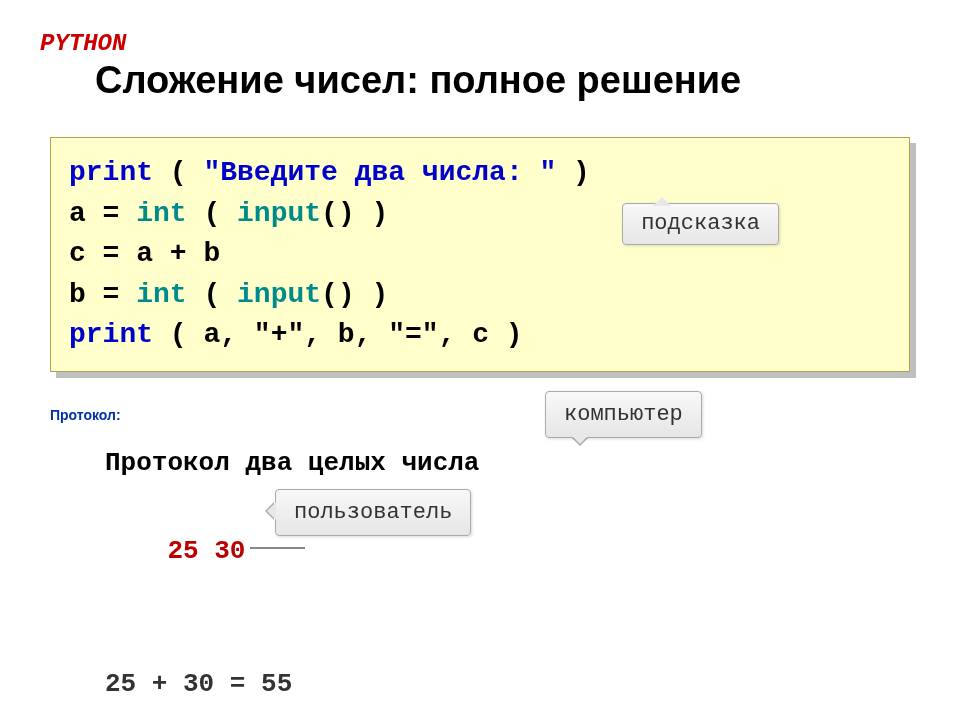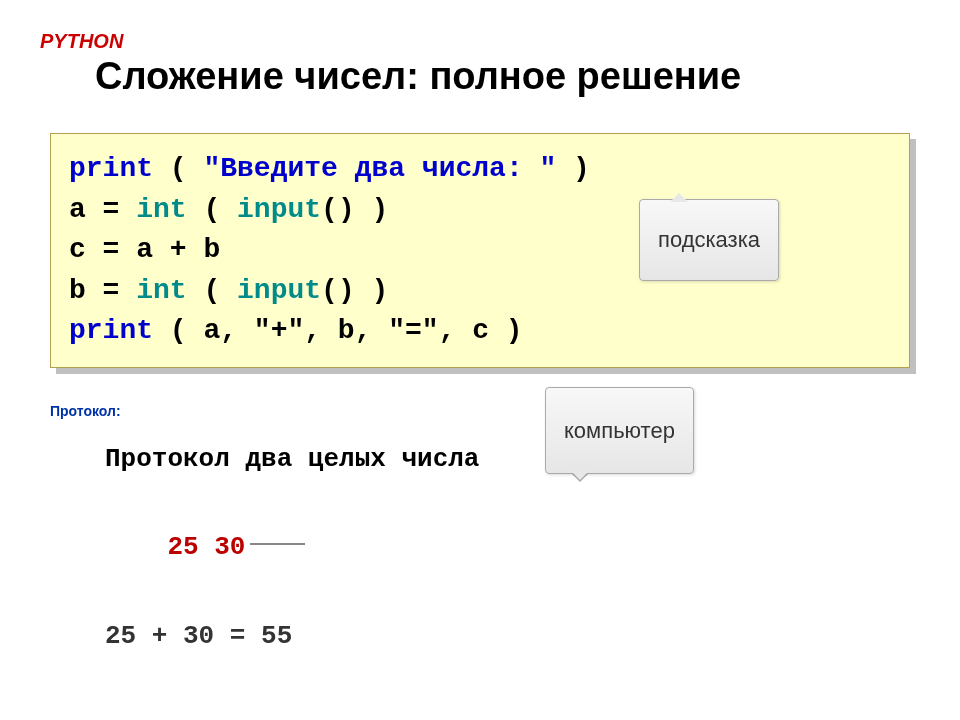--- a/index.html
+++ b/index.html
@@ -8,23 +8,24 @@
       height: 720px;
       background: #ffffff;
       font-family: Arial, Helvetica, sans-serif;
       position: relative;
       padding: 30px 50px;
     }
     .python-label {
       color: #cc0000;
       font-weight: bold;
       font-style: italic;
-      font-size: 20px;
+      font-size: 24px;
       margin-bottom: 2px;
       margin-left: -10px;
+      font-family: Liberation Mono, monospace;
     }
     .title {
       font-size: 38px;
       color: #000;
       font-weight: bold;
       margin-left: 45px;
       margin-bottom: 35px;
     }
     .code-block {
       position: relative;
@@ -42,22 +43,22 @@
     .kw-blue { color: #0000cd; }
     .kw-text { color: #000; }
     .kw-str { color: #0000cd; }
     .kw-teal { color: #008b8b; }
 
     .callout {
       position: absolute;
       background: linear-gradient(#f8f8f8, #e6e6e6);
       border: 1px solid #aaa;
       border-radius: 4px;
-      padding: 24px 18px;
-      font-family: Liberation Sans, sans-serif;
+      padding: 4px 18px;
+      font-family: Liberation Mono, monospace;
       font-weight: normal;
       font-size: 22px;
       color: #333;
       box-shadow: 1px 1px 3px rgba(0,0,0,0.15);
     }
     .callout-hint {
       top: 65px;
       right: 130px;
     }
     .callout-hint::before {
@@ -170,15 +171,16 @@
   <div class="callout callout-hint">подсказка</div>
 </div>
 
 <div class="protocol-label">Протокол:</div>
 
 <div class="protocol">
   <div class="callout callout-computer">компьютер</div>
   <div class="proto-line">Протокол два целых числа</div>
   <div class="proto-line">
     <span class="proto-input input-line-wrap">25 30</span>
+    <div class="callout callout-user">пользователь</div>
   </div>
   <div class="proto-line proto-result">25 + 30 = 55</div>
 </div>
 
 </body></html>

